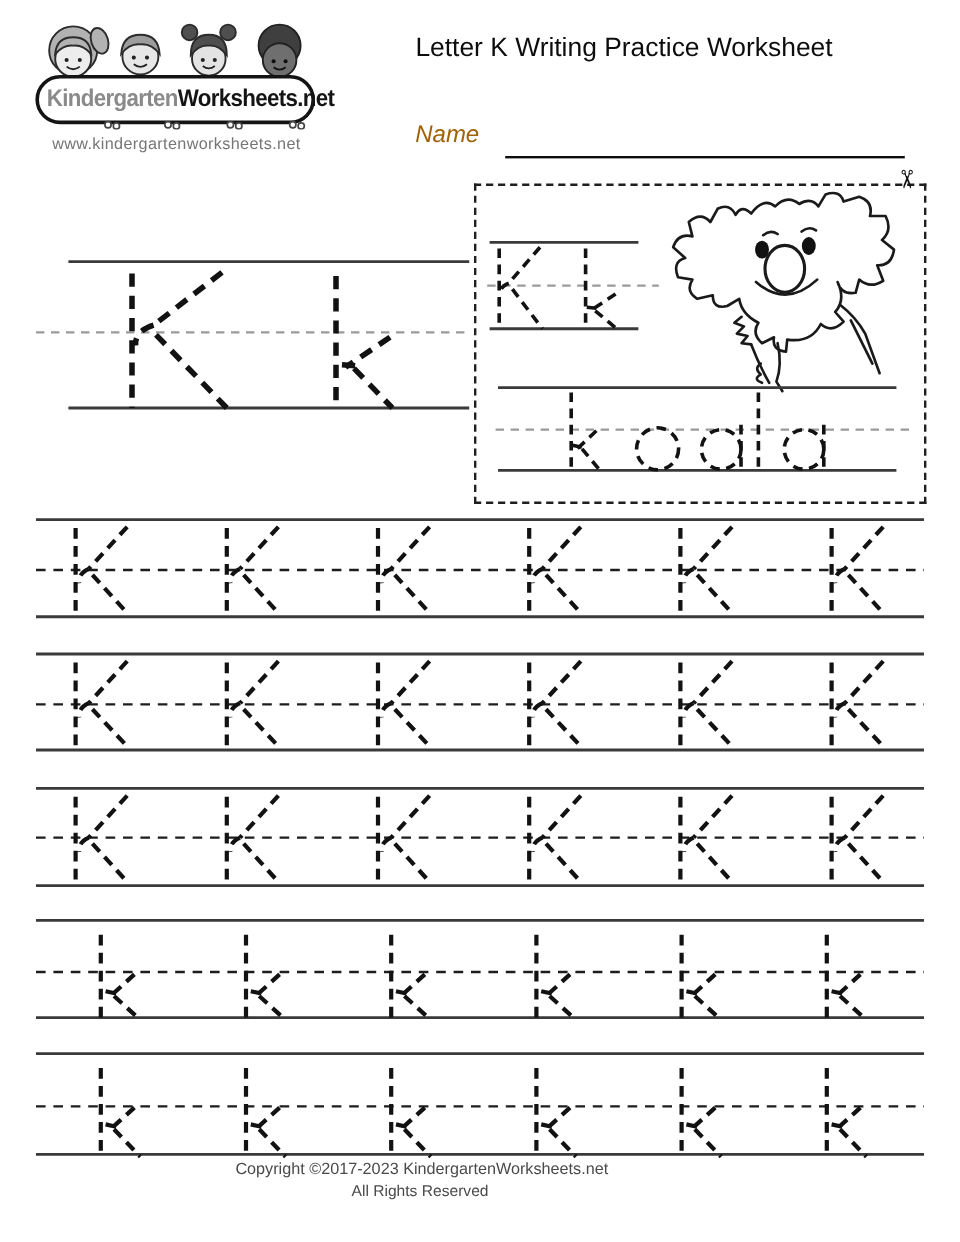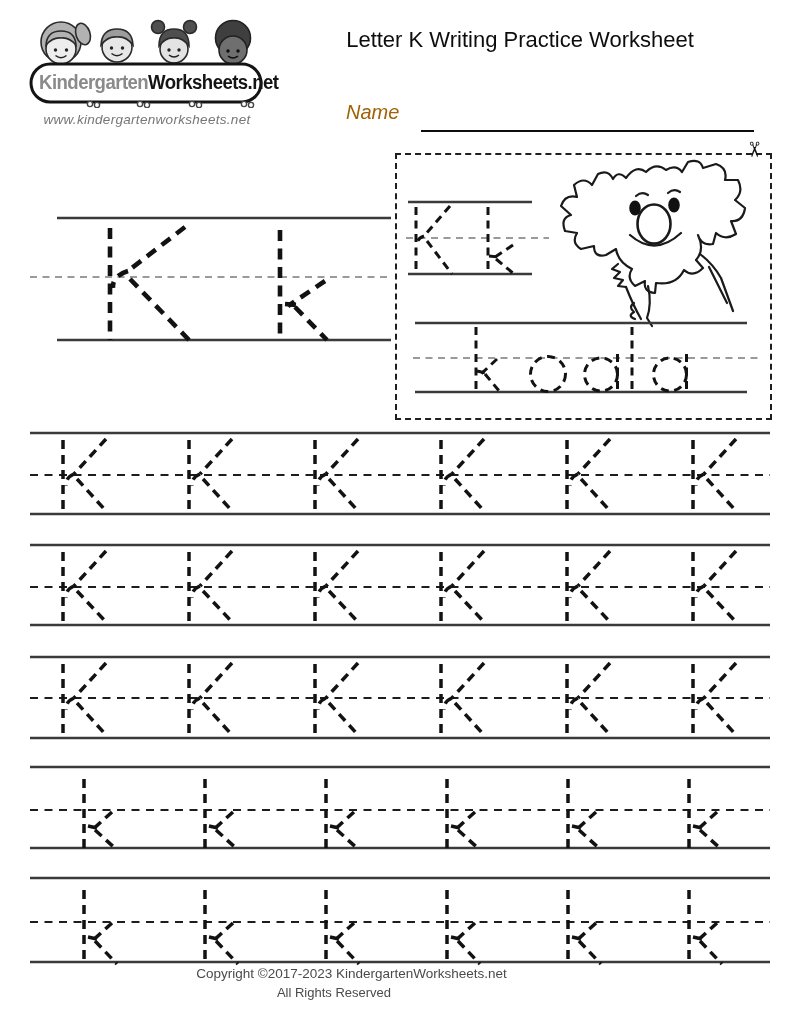--- a/index.html
+++ b/index.html
@@ -25,31 +25,31 @@
   #art .midletter{stroke:var(--letter);stroke-width:3;stroke-dasharray:8 5.5;}
   #art .koala{stroke:#1a1a1a;stroke-width:2.2;stroke-linecap:round;stroke-linejoin:round;}
 
   .logo-text{
     left:31px;top:66px;width:230px;height:34px;line-height:33px;text-align:center;
     font-weight:bold;font-size:20px;letter-spacing:-0.6px;white-space:nowrap;
     transform:scaleX(.93);transform-origin:center;
   }
   .logo-text .gray{color:#8a8a8a;}
   .logo-text .black{color:#141414;}
-  .logo-url{left:18px;top:112px;width:258px;text-align:center;font-size:13.5px;color:#767676;letter-spacing:.3px;font-style:italic;}
+  .logo-url{left:18px;top:112px;width:258px;text-align:center;font-size:13.5px;color:#767676;letter-spacing:.3px;}
 
   .title{left:262px;top:27px;width:516px;text-align:center;font-size:22px;color:#0d0d0d;white-space:nowrap;}
   .name-label{left:346px;top:101px;font-size:20px;color:#a16207;font-style:italic;}
   .name-line{left:421px;top:130px;width:333px;border-top:2.2px solid #0d0d0d;height:0;}
 
   .cutout-box{left:395px;top:153px;width:377px;height:267px;border:2px dashed #1f1f1f;box-sizing:border-box;background:transparent;}
   .scissors{left:746px;top:139px;font-size:21px;color:#0f0f0f;transform:rotate(90deg);line-height:1;}
 
   .footer-line1{left:0;top:966px;width:703px;text-align:center;font-size:13.5px;color:#4a4a4a;}
-  .footer-line2{left:0;top:985px;width:668px;text-align:center;font-size:13px;color:#4a4a4a;}
+  .footer-line2{left:16px;top:985px;width:668px;text-align:center;font-size:13px;color:#4a4a4a;}
 </style>
 </head>
 <body>
 
 <div class="page">
 
   <svg class="abs" style="left:28px;top:12px;" width="237" height="96" viewBox="0 0 237 96">
     <g stroke="#2b2b2b" stroke-width="1.6">
       <circle cx="33" cy="30" r="20" fill="#b2b2b2"></circle>
       <ellipse cx="55" cy="22" rx="7" ry="11" fill="#b2b2b2" transform="rotate(-18 55 22)"></ellipse>

